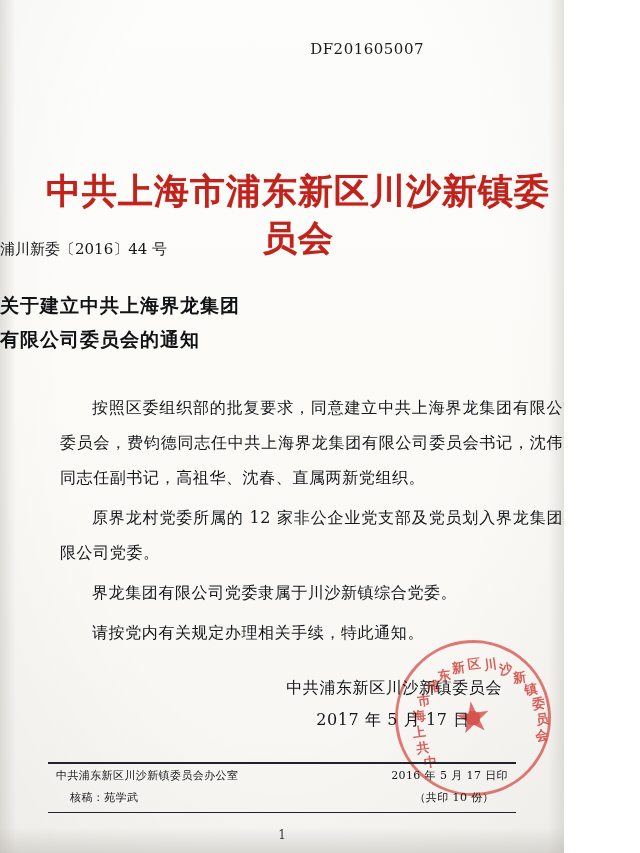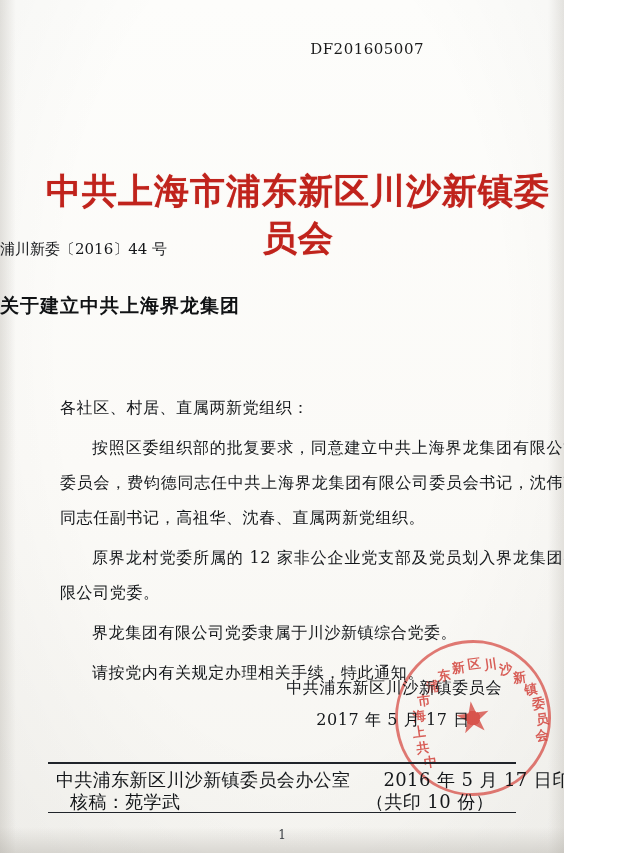--- a/index.html
+++ b/index.html
@@ -188,21 +188,21 @@
     background: #20242a;
   }
 
   .footer-row {
     position: absolute;
     left: 56px;
     right: 56px;
     top: 768px;
     display: flex;
     justify-content: space-between;
-    font-size: 18px;
+    font-size: 11px;
     color: #14171a;
     letter-spacing: 0.4px;
   }
   .footer-row.second {
     top: 790px;
     text-align: right;
   }
   .footer-left {
     white-space: nowrap;
   }
@@ -235,24 +235,24 @@
   <div class="edge-bottom"></div>
 
   <div class="doc-code">DF201605007</div>
 
   <div class="title">中共上海市浦东新区川沙新镇委员会</div>
 
   <div class="doc-number">浦川新委〔2016〕44 号</div>
 
   <div class="subject">
     <span>关于建立中共上海界龙集团</span>
+    <span class="subject-line-2">有限公司委员会的通知</span>
   </div>
 
   <div class="body">
-    <p>各社区、村居、直属两新党组织：</p>
     <p class="indent">按照区委组织部的批复要求，同意建立中共上海界龙集团有限公司委员会，费钧德同志任中共上海界龙集团有限公司委员会书记，沈伟荣同志任副书记，高祖华、沈春、直属两新党组织。</p>
     <p class="indent">原界龙村党委所属的 12 家非公企业党支部及党员划入界龙集团有限公司党委。</p>
     <p class="indent">界龙集团有限公司党委隶属于川沙新镇综合党委。</p>
     <p class="indent">请按党内有关规定办理相关手续，特此通知。</p>
   </div>
 
   <div class="seal">
     <div class="seal-text">
       <span style="transform: rotate(-118deg) translate(0,-62px) rotate(118deg);">中</span>
       <span style="transform: rotate(-103deg) translate(0,-62px) rotate(103deg);">共</span>

